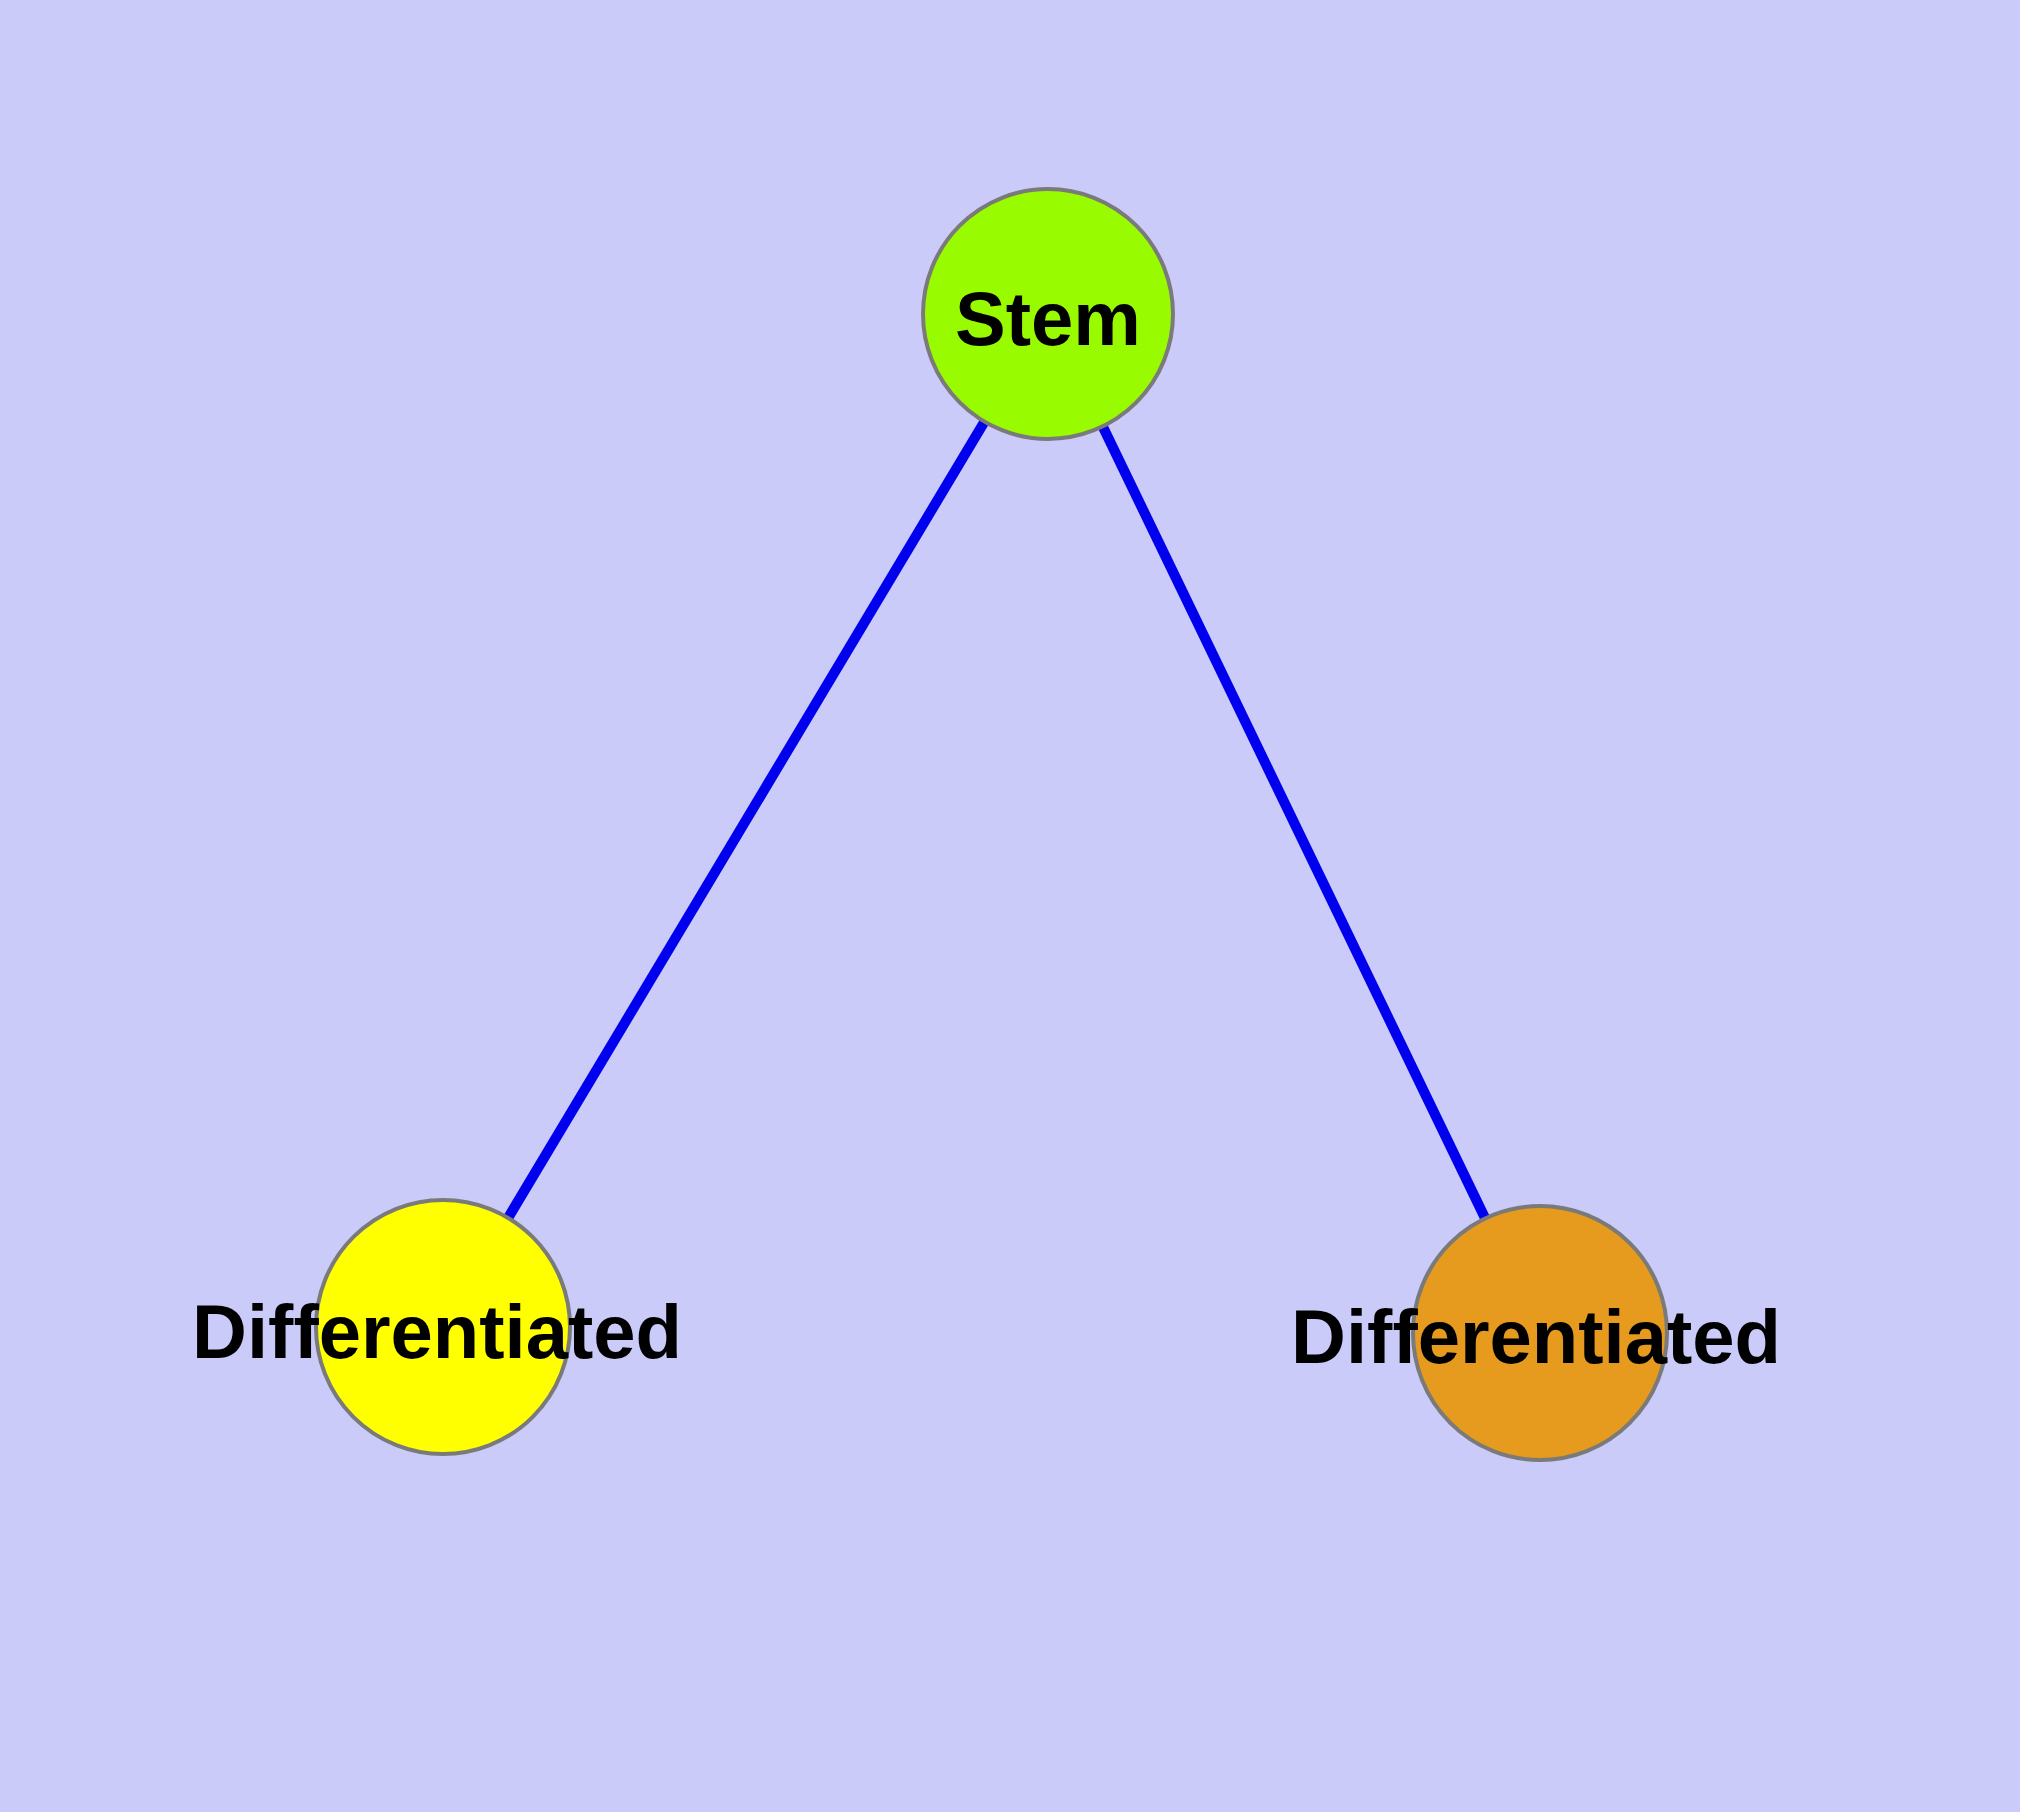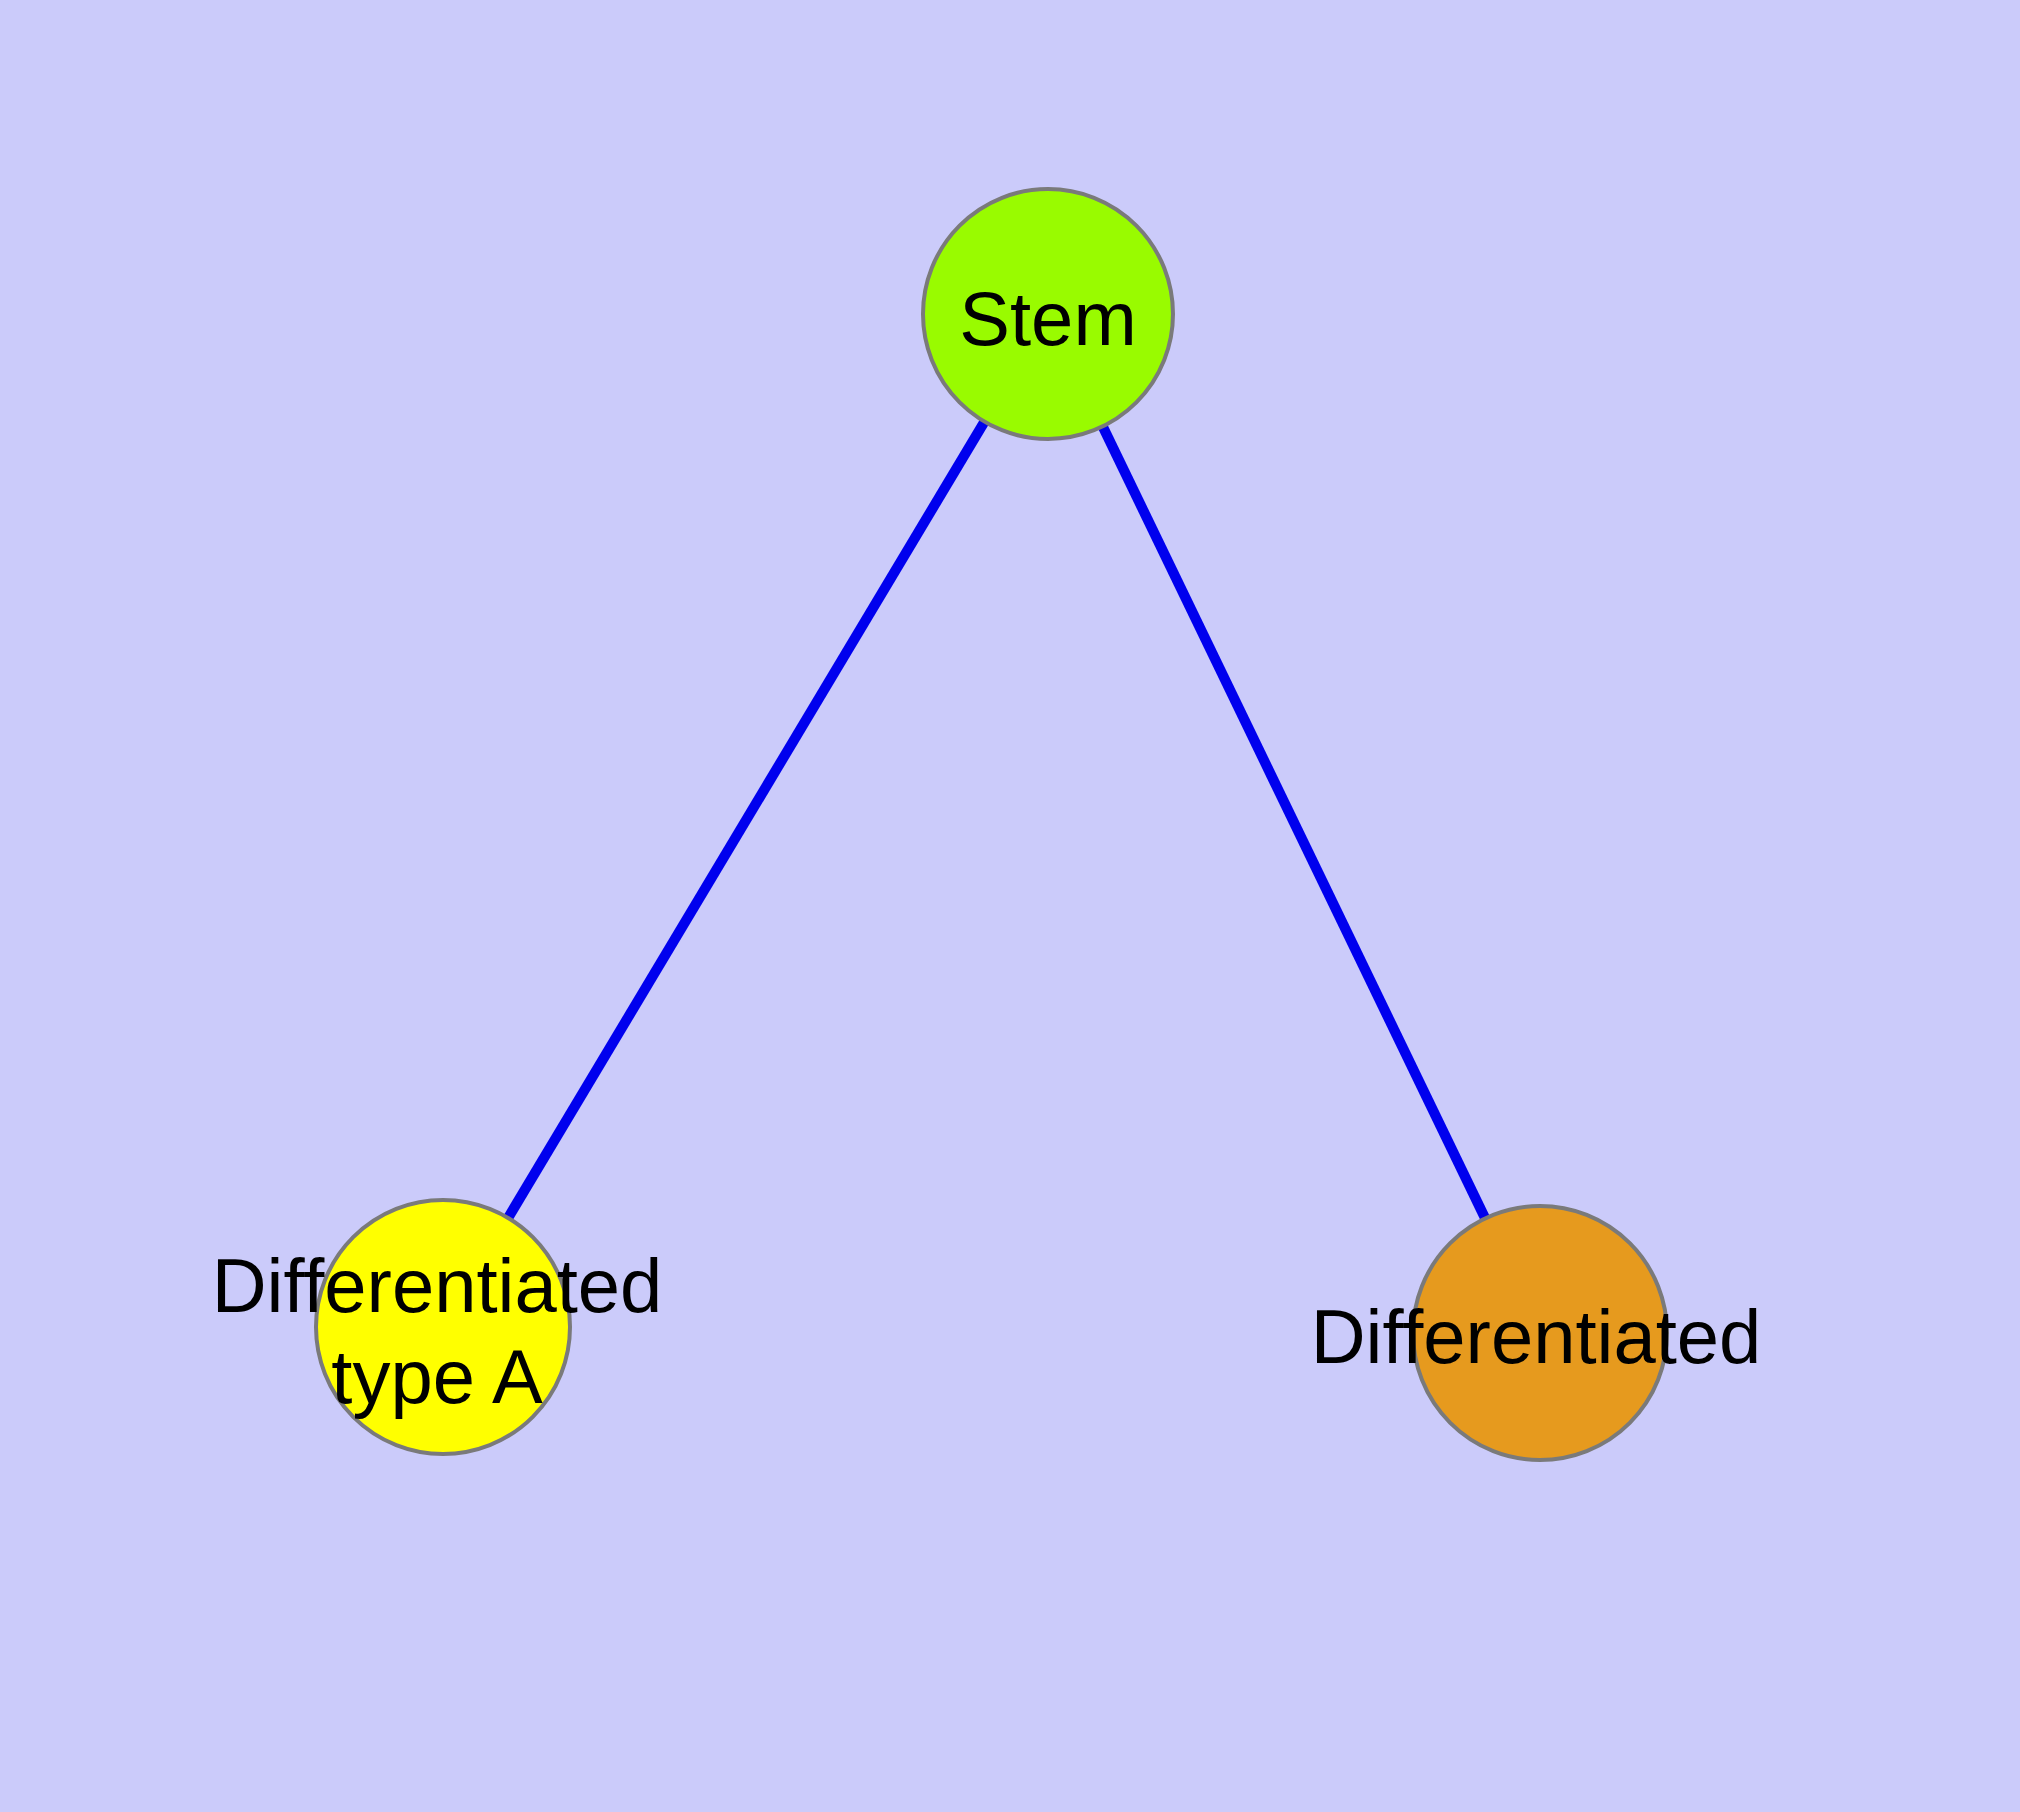--- a/index.html
+++ b/index.html
@@ -43,21 +43,21 @@
   #node-diff-b {
     left: 1411px;
     top: 1204px;
     width: 258px;
     height: 258px;
   }
   .node-label {
     position: absolute;
     transform: translate(-50%, -50%);
     color: #000000;
-    font-weight: normal;
+    font-weight: bold;
     font-size: 76px;
     line-height: 91px;
     text-align: center;
     white-space: nowrap;
     letter-spacing: 0;
   }
   #label-stem   { left: 1048px; top: 318px; }
   #label-diff-a { left: 437px;  top: 1331px; }
   #label-diff-b { left: 1536px; top: 1336px; }
   .label-line { display: block; }
@@ -77,21 +77,20 @@
   <div class="node" id="node-diff-a" style="background-color: rgb(255, 255, 0); border-color: rgb(122, 122, 122);"></div>
 
   <div class="node" id="node-diff-b" style="background-color: rgb(230, 154, 30); border-color: rgb(122, 122, 122);"></div>
 
   <div class="node-label" id="label-stem" style="color: rgb(0, 0, 0);">
     <span class="label-line">Stem</span>
   </div>
 
   <div class="node-label" id="label-diff-a" style="color: rgb(0, 0, 0);">
     <span class="label-line">Differentiated</span>
-    <span class="label-line">type A</span>
   </div>
 
   <div class="node-label" id="label-diff-b" style="color: rgb(0, 0, 0);">
     <span class="label-line">Differentiated</span>
   </div>
 
 </div>
 
 
 </body></html>

